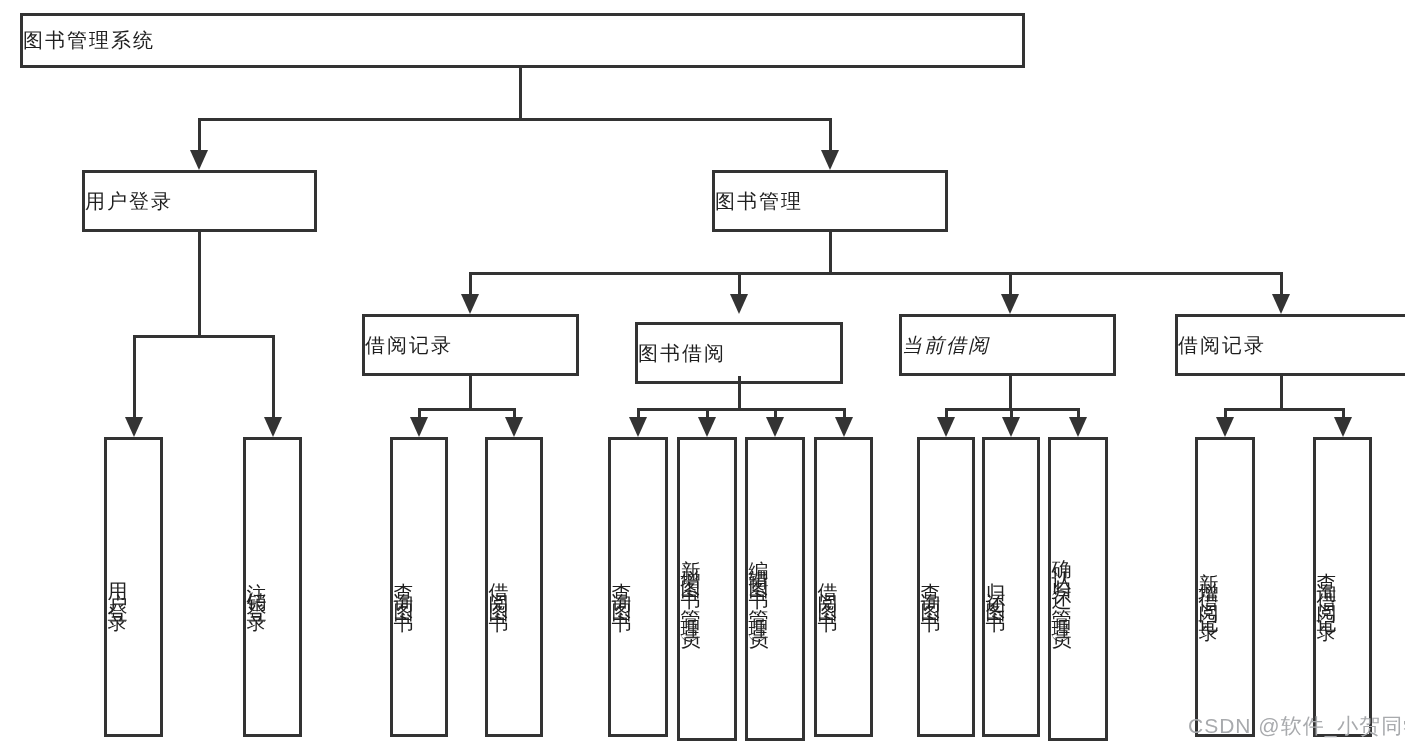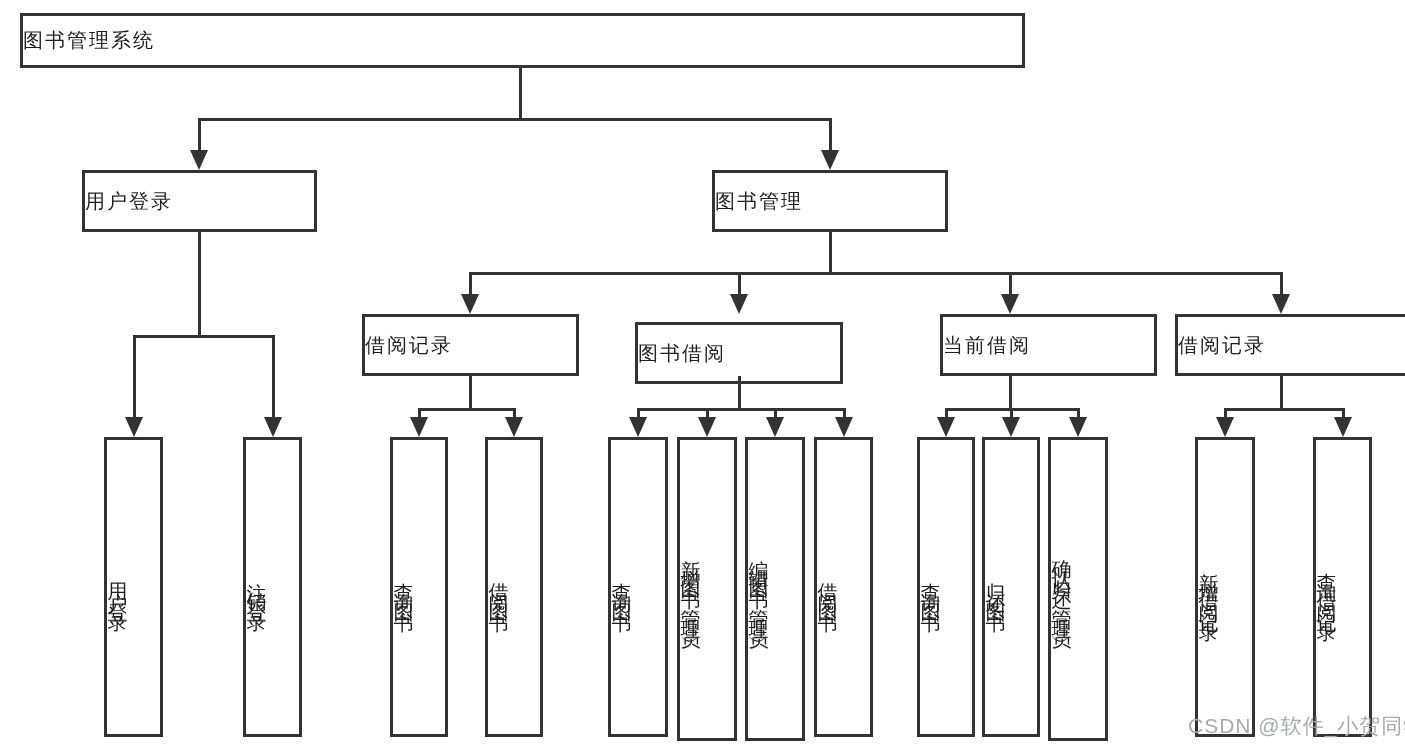--- a/index.html
+++ b/index.html
@@ -50,21 +50,21 @@
   <div class="box hbox" style="left:712px;top:170px;width:236px;height:62px;">
     <span class="lbl">图书管理</span>
   </div>
 
   <div class="box hbox" style="left:362px;top:314px;width:217px;height:62px;">
     <span class="lbl">借阅记录</span>
   </div>
   <div class="box hbox" style="left:635px;top:314px;width:208px;height:62px;margin-top:8px;">
     <span class="lbl">图书借阅</span>
   </div>
-  <div class="box hbox" style="left:940px;top:314px;width:217px;height:62px;">
+  <div class="box hbox" style="left:899px;top:314px;width:217px;height:62px;font-style:italic;">
     <span class="lbl">当前借阅</span>
   </div>
   <div class="box hbox" style="left:1175px;top:314px;width:253px;height:62px;">
     <span class="lbl">借阅记录</span>
   </div>
 
   <div class="box vbox" style="left:104px;top:437px;width:59px;height:300px;">
     <span class="lbl">用户登录</span>
   </div>
   <div class="box vbox" style="left:243px;top:437px;width:59px;height:300px;">

